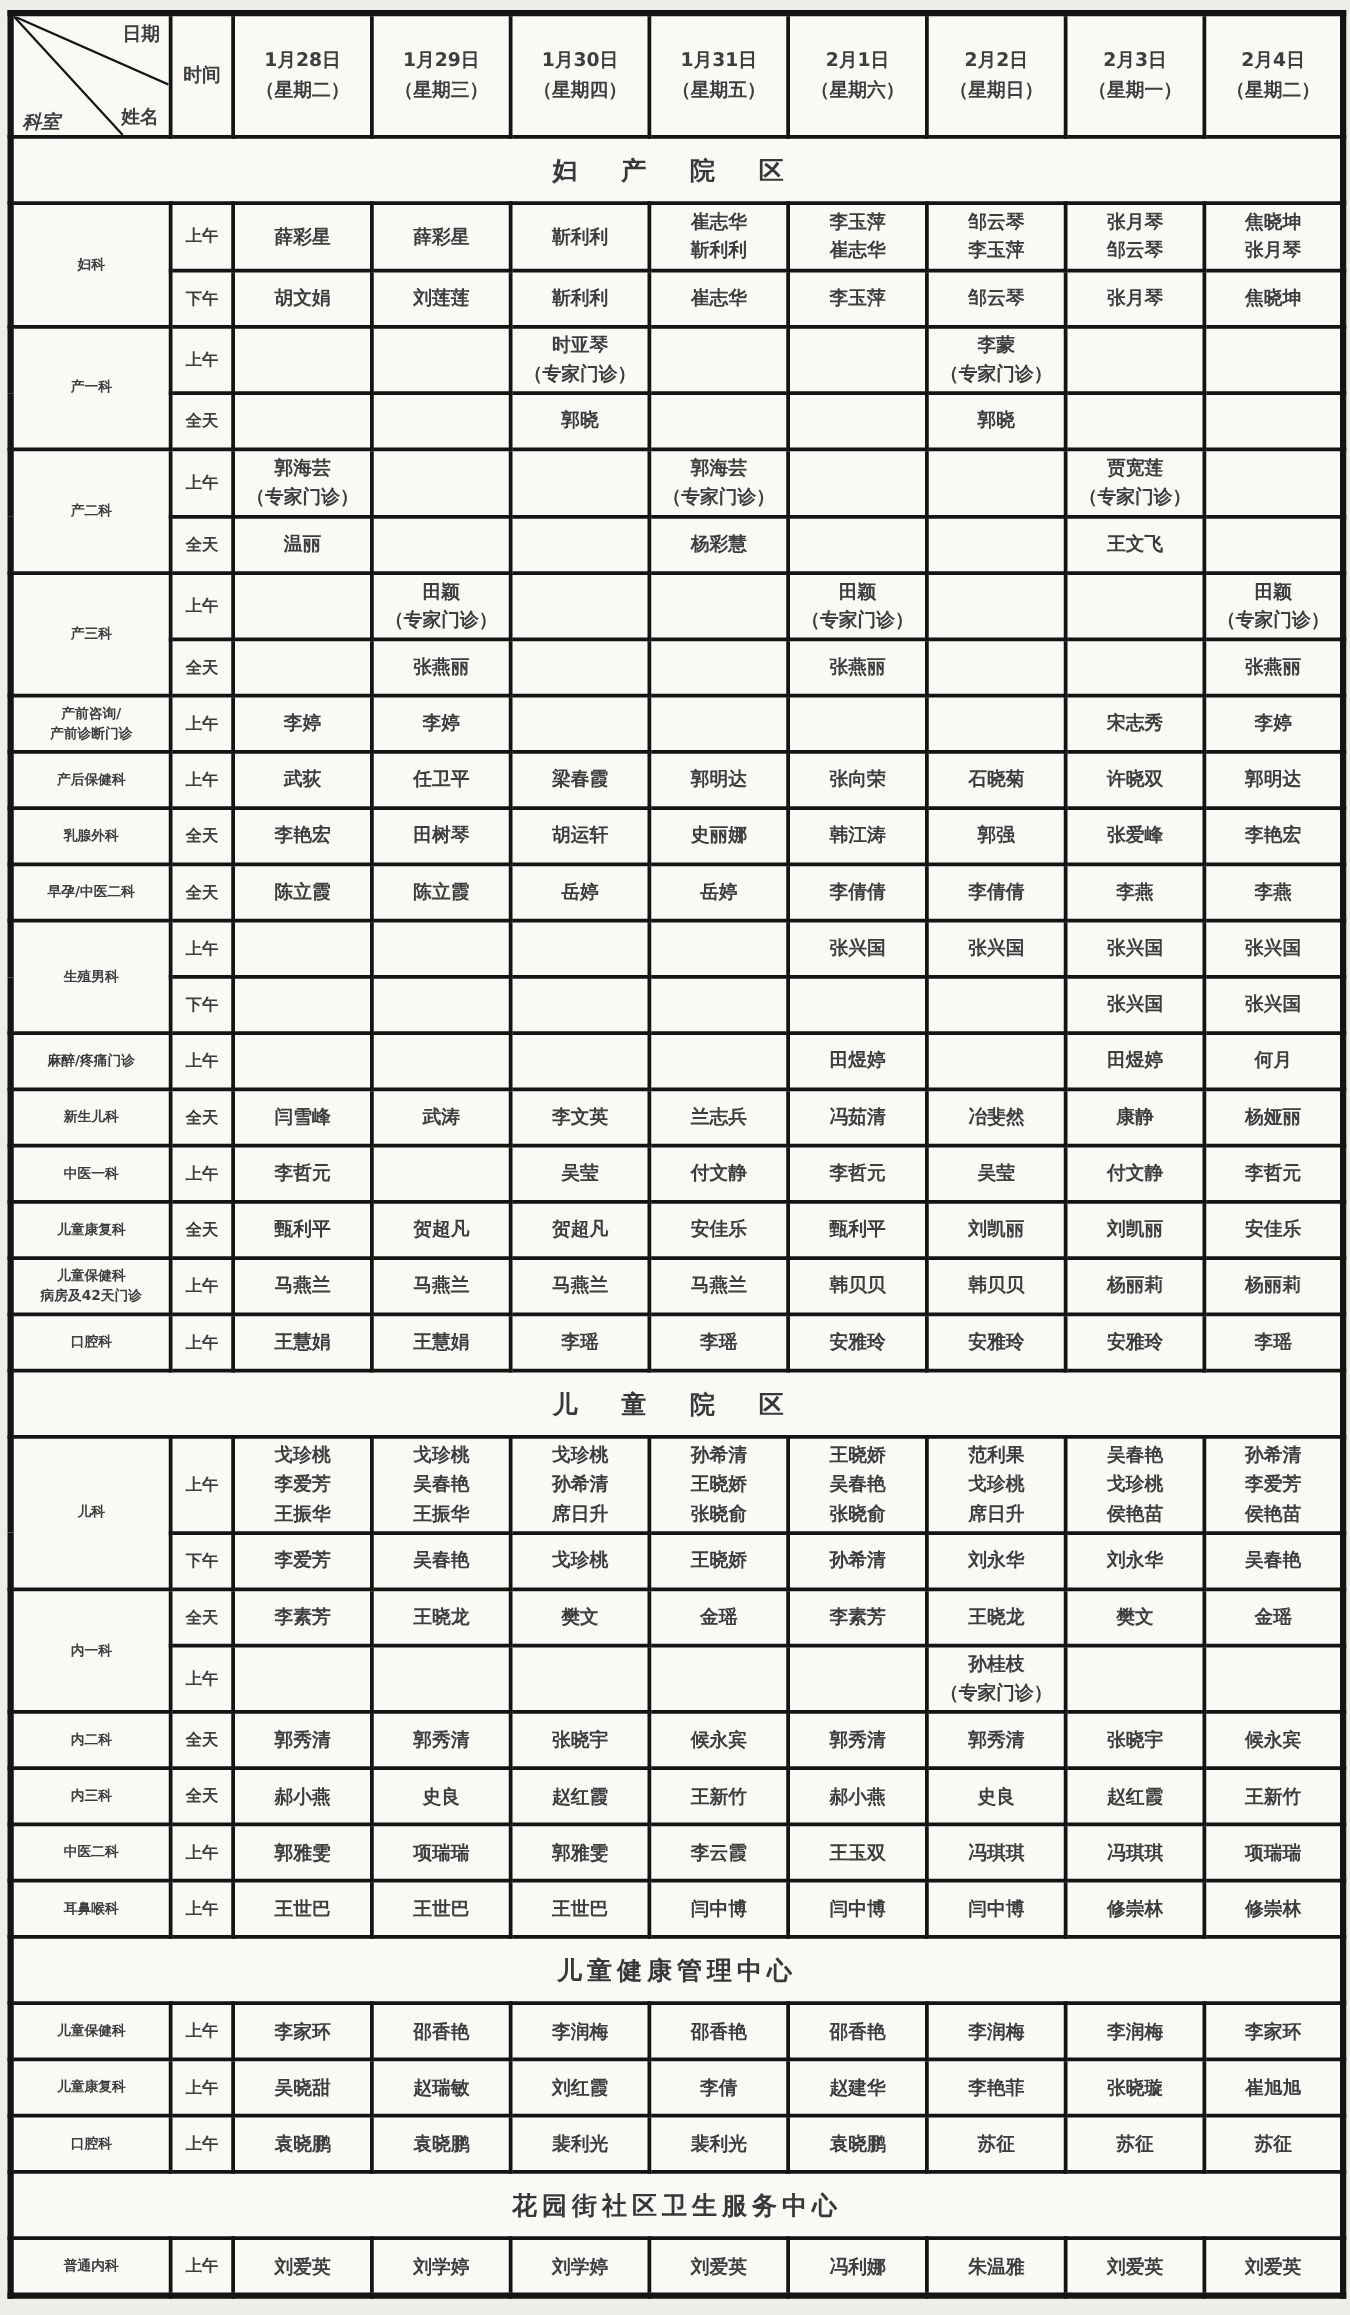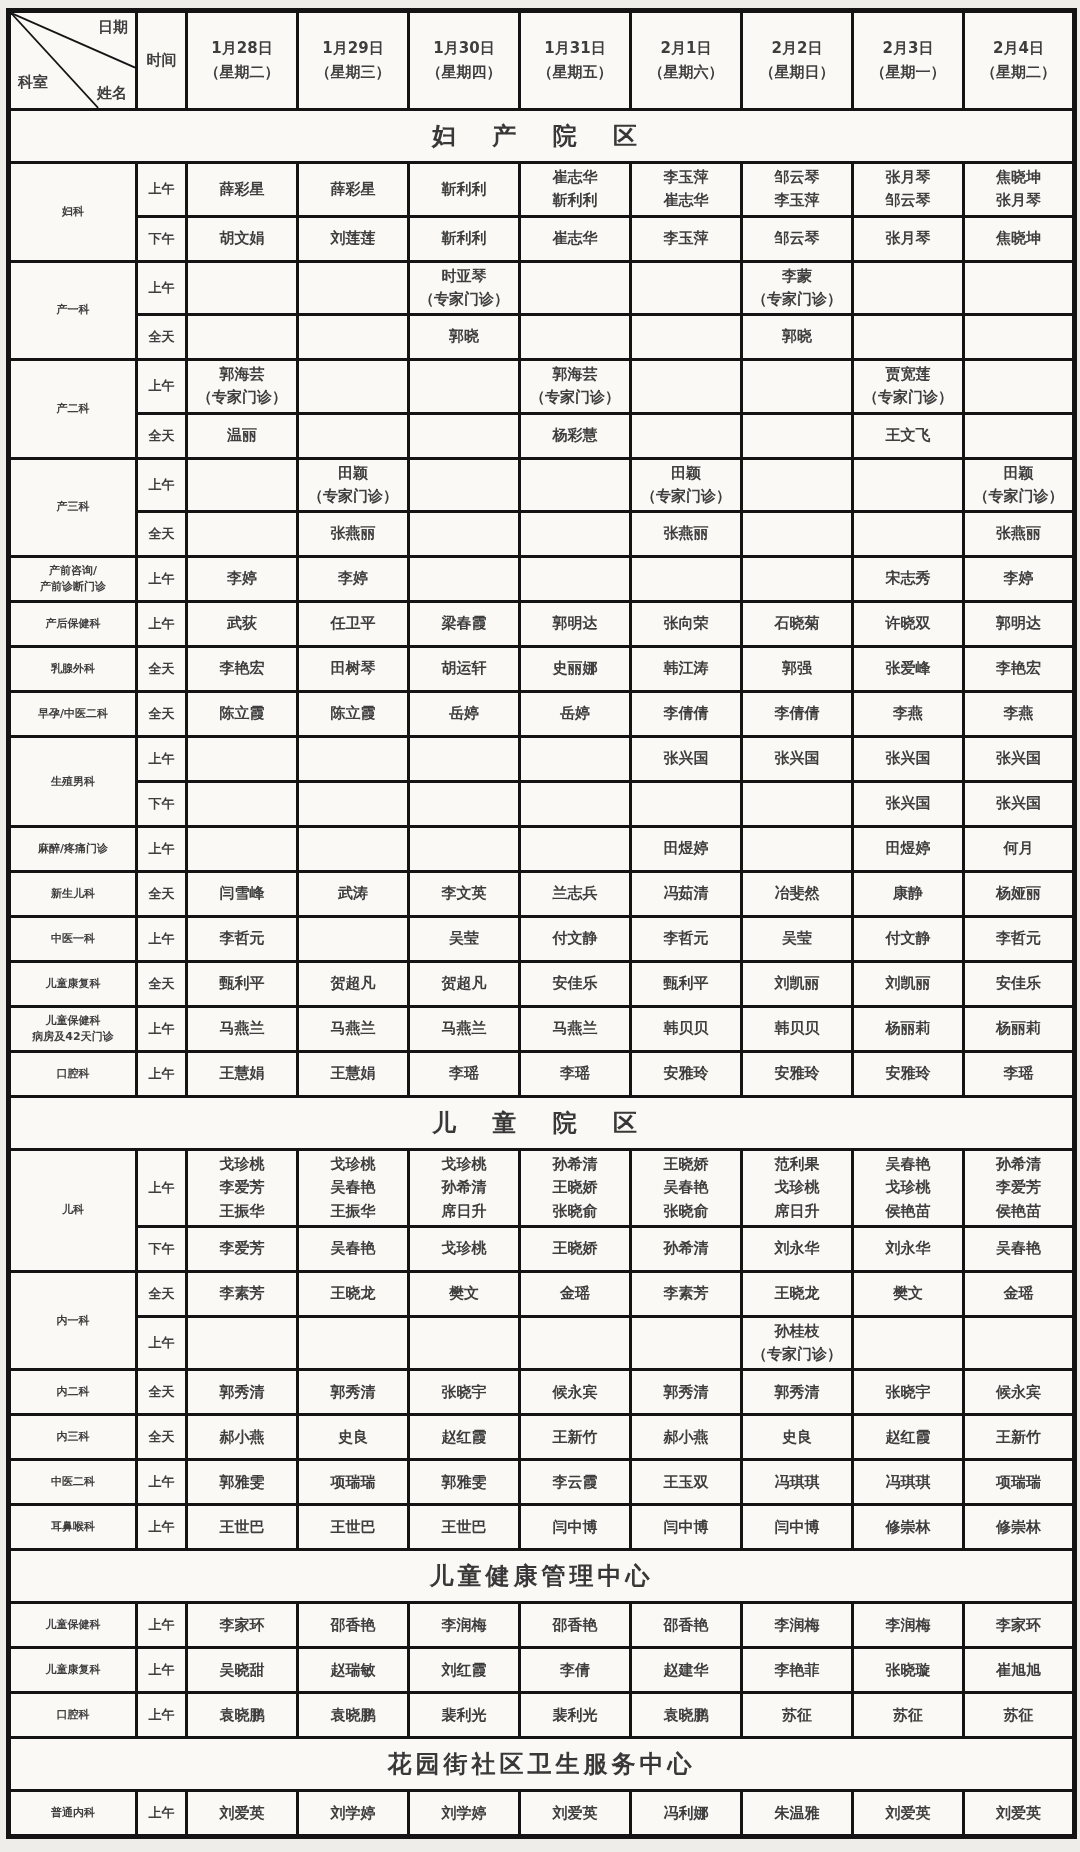--- a/index.html
+++ b/index.html
@@ -10,22 +10,22 @@
         color:#3e3e3e;font-weight:bold;padding:2px 1px;overflow:hidden;}
   col.c-dept{width:128px;}
   col.c-time{width:50px;}
   col.c-day{width:111px;}
   th.day-h,th.time-h{font-size:15px;line-height:1.55;height:76px;background:#faf9f6;}
   th.corner{position:relative;height:76px;padding:0;}
   th.corner svg{position:absolute;left:0;top:0;width:100%;height:100%;}
   th.corner .lab{position:absolute;font-size:15px;}
   .lab-date{top:5px;right:7px;}
   .lab-name{bottom:5px;right:8px;}
-  .lab-dept{bottom:16px;left:7px;}
-  td.sec-title{font-size:24px;letter-spacing:4px;height:46px;color:#383838;}
+  .lab-dept{bottom:1px;left:7px;font-style:italic;}
+  td.sec-title{font-size:20px;letter-spacing:4px;height:46px;color:#383838;}
   td.sec-title.wide{letter-spacing:14px;}
   td.dept{font-size:11px;line-height:1.45;}
   td.time{font-size:13px;}
   td.cell{font-size:15px;line-height:1.55;height:38px;}
 </style>
 </head>
 <body>
 
 <div class="page">
   <table class="sched">

